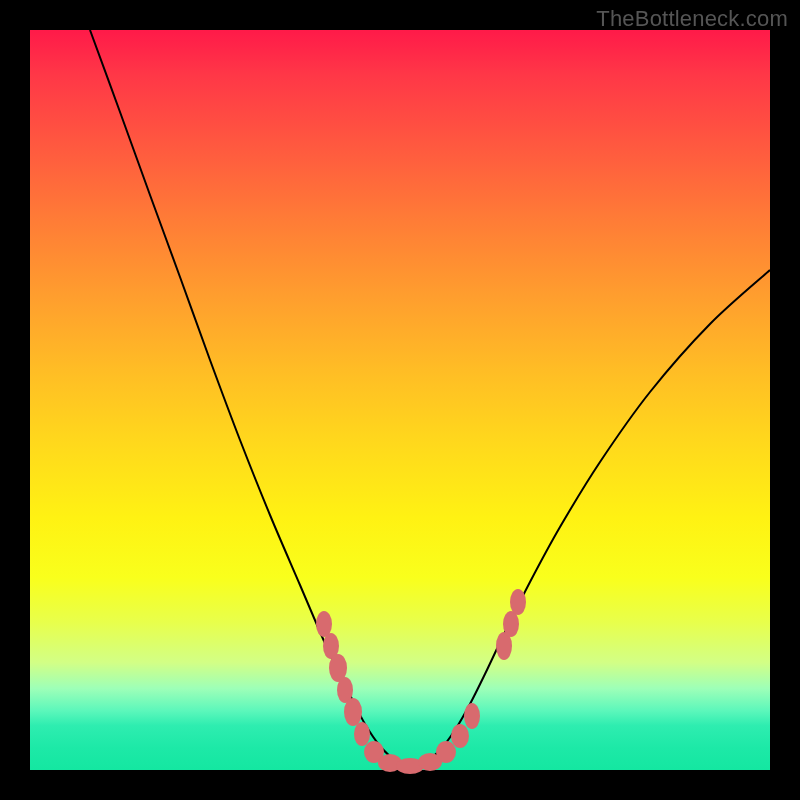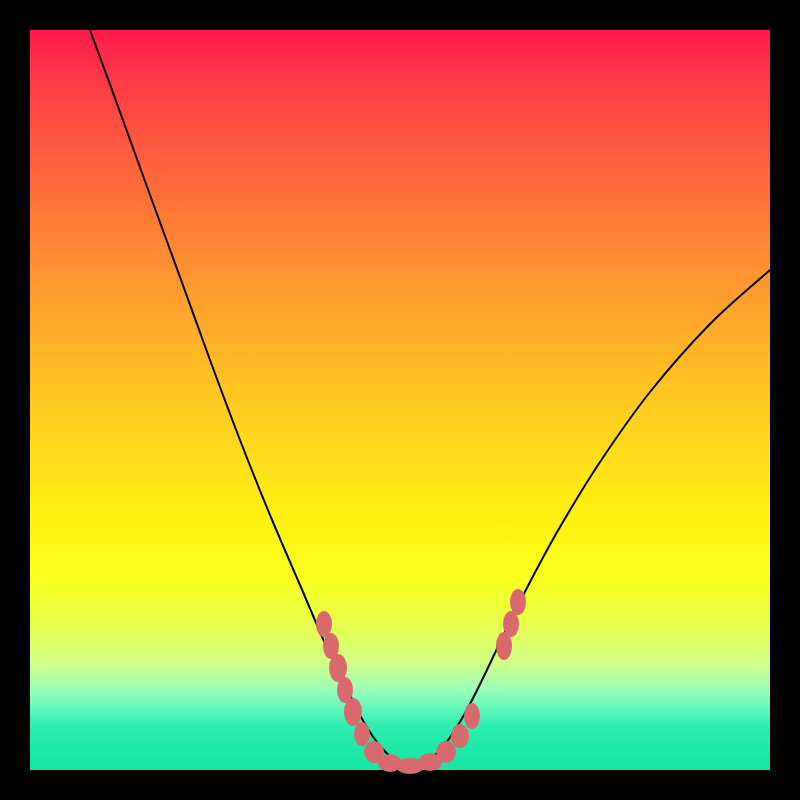--- a/index.html
+++ b/index.html
@@ -69,20 +69,21 @@
   }
   .marker {
     fill: #d86a6e;
     stroke: none;
   }
 </style>
 </head>
 <body>
 
 <div class="frame">
+  <div class="watermark">TheBottleneck.com</div>
   <div class="plot-area">
     <svg class="curve-layer" viewBox="0 0 740 740">
       <path id="bottleneck-path" class="main-curve" d="M 60 0 C 65 13.666666666666666, 80 54.5, 90 82 C 100 109.5, 110 137.5, 120 165 C 130 192.5, 140 219.5, 150 247 C 160 274.5, 170 302.8333333333333, 180 330 C 190 357.1666666666667, 200 384.1666666666667, 210 410 C 220 435.8333333333333, 230 460.8333333333333, 240 485 C 250 509.1666666666667, 261.6666666666667 535.5, 270 555 C 278.3333333333333 574.5, 284.1666666666667 588.6666666666666, 290 602 C 295.8333333333333 615.3333333333334, 300 624.5, 305 635 C 310 645.5, 315 655.1666666666666, 320 665 C 325 674.8333333333334, 330 685.5, 335 694 C 340 702.5, 345 710, 350 716 C 355 722, 360 726.6666666666666, 365 730 C 370 733.3333333333334, 375 735.6666666666666, 380 736 C 385 736.3333333333334, 390 734.6666666666666, 395 732 C 400 729.3333333333334, 405 725.3333333333334, 410 720 C 415 714.6666666666666, 420 707.6666666666666, 425 700 C 430 692.3333333333334, 435 683.3333333333334, 440 674 C 445 664.6666666666666, 449.1666666666667 656, 455 644 C 460.8333333333333 632, 467.5 617.3333333333334, 475 602 C 482.5 586.6666666666666, 490.8333333333333 569.5, 500 552 C 509.1666666666667 534.5, 518.3333333333334 517, 530 497 C 541.6666666666666 477, 555 454.5, 570 432 C 585 409.5, 601.6666666666666 385, 620 362 C 638.3333333333334 339, 660 314.3333333333333, 680 294 C 700 273.6666666666667, 730 249, 740 240"></path>
       <g id="marker-group">
           <ellipse cx="294" cy="594" rx="8" ry="13" class="marker" fill="#d86a6e"></ellipse>
           <ellipse cx="301" cy="616" rx="8" ry="13" class="marker" fill="#d86a6e"></ellipse>
           <ellipse cx="308" cy="638" rx="9" ry="14" class="marker" fill="#d86a6e"></ellipse>
           <ellipse cx="315" cy="660" rx="8" ry="13" class="marker" fill="#d86a6e"></ellipse>
           <ellipse cx="323" cy="682" rx="9" ry="14" class="marker" fill="#d86a6e"></ellipse>
           <ellipse cx="332" cy="704" rx="8" ry="12" class="marker" fill="#d86a6e"></ellipse>

